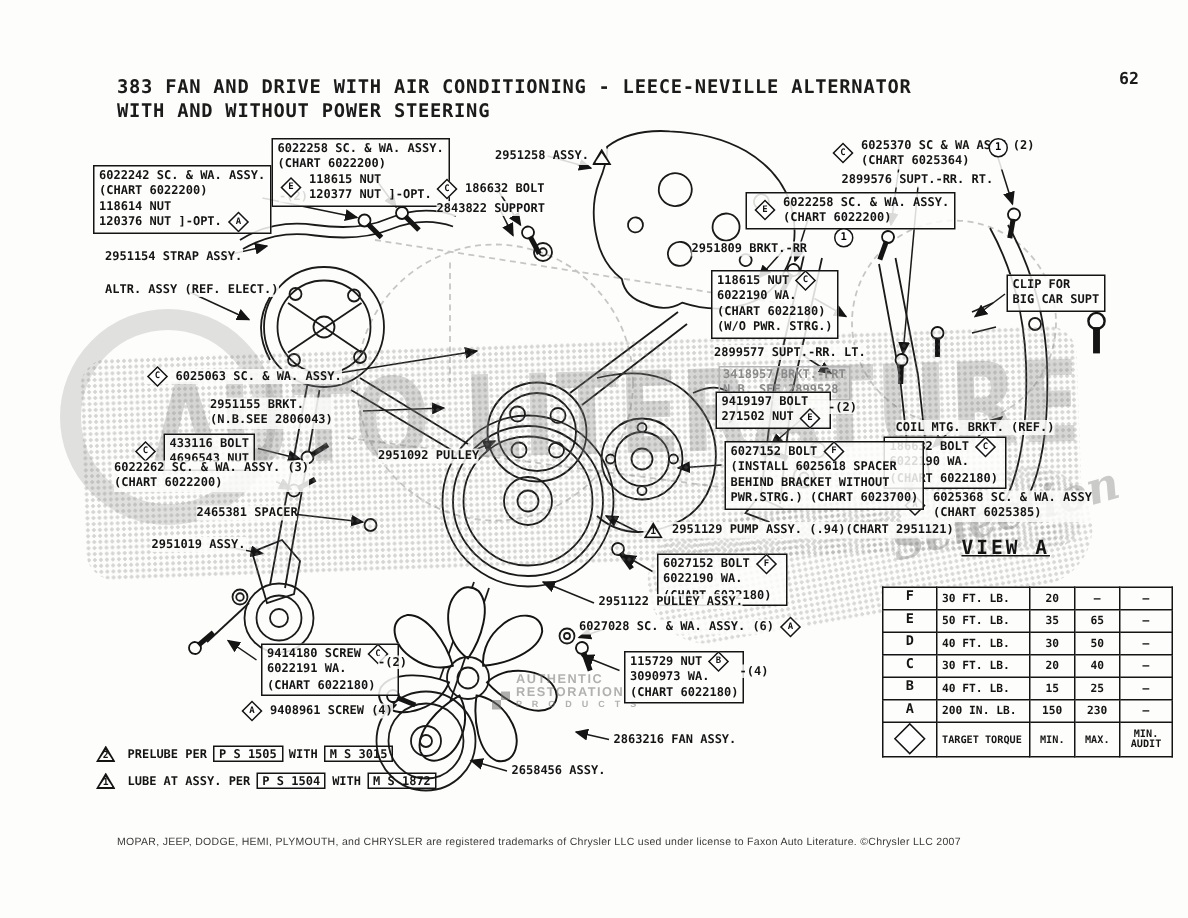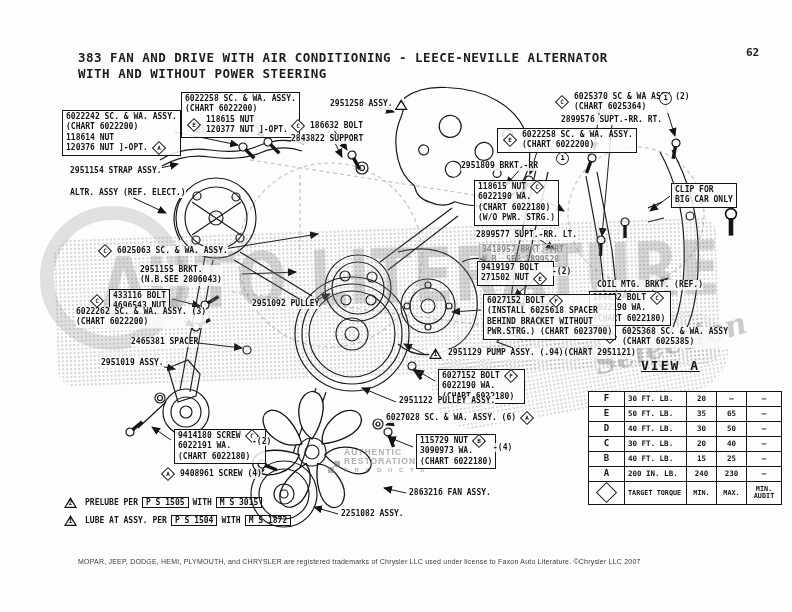--- a/index.html
+++ b/index.html
@@ -369,21 +369,21 @@
           <span>C</span>
         </span>
       </span>
     <span class="ln">6022190 WA.</span>
     <span class="ln">(CHART 6022180)</span>
     <span class="ln">(W/O PWR. STRG.)</span>
   </div>
 
   <div class="lbl boxed" style="left:671px;top:183px">
     <span class="ln">CLIP FOR</span>
-    <span class="ln">BIG CAR ONLY</span>
+    <span class="ln">BIG CAR SUPT</span>
   </div>
 
   <div class="lbl" style="left:476px;top:230px">
     <span>2899577 SUPT.-RR. LT.</span>
   </div>
   <div class="lbl faint" style="left:479px;top:244px">
     <span class="ln">3418957 BRKT.-FRT</span>
     <span class="ln">N.B. SEE 2899528</span>
   </div>
   <div class="lbl boxed" style="left:477px;top:261px">
@@ -536,21 +536,21 @@
           <span>A</span>
         </span>
       <span>9408961 SCREW (4)</span>
       </span>
   </div>
 
   <div class="lbl" style="left:409px;top:488px">
     <span>2863216 FAN ASSY.</span>
   </div>
   <div class="lbl" style="left:341px;top:509px">
-    <span>2251082 ASSY.</span>
+    <span>2658456 ASSY.</span>
   </div>
 
   <span class="circ" style="left:659px;top:92px">1</span>
   <span class="circ" style="left:556px;top:152px">1</span>
 
   <div class="viewa">VIEW A</div>
 
   <div class="legend" style="left:64px;top:497px">
     <span class="tri">
         <i class="t1"></i>
@@ -607,21 +607,21 @@
     <tr>
       <td class="key">B</td>
           <td class="desc">40 FT. LB.</td>
       <td class="min">15</td>
           <td class="max">25</td>
           <td class="aud">—</td>
     </tr>
     <tr>
       <td class="key">A</td>
           <td class="desc">200 IN. LB.</td>
-      <td class="min">240</td>
+      <td class="min">150</td>
           <td class="max">230</td>
           <td class="aud">—</td>
     </tr>
     <tr class="hdr">
       <td class="key"><span class="dia lg"></span></td>
       <td class="desc">TARGET TORQUE</td>
       <td class="min">MIN.</td>
       <td class="max">MAX.</td>
       <td class="aud">MIN. AUDIT</td>
     </tr>

